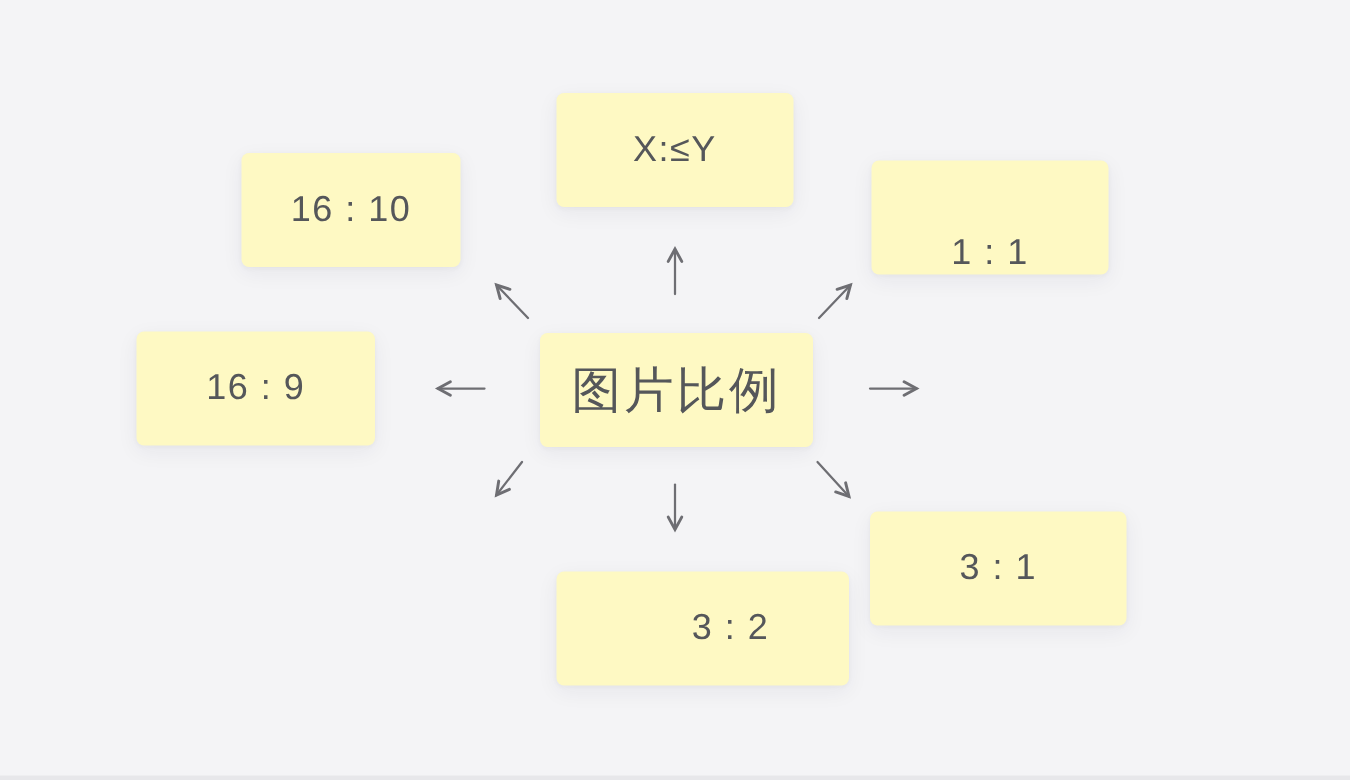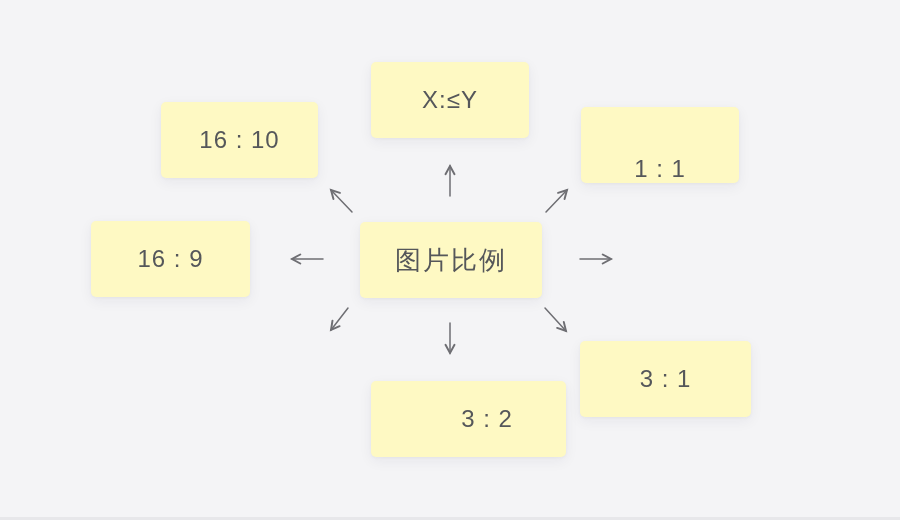--- a/index.html
+++ b/index.html
@@ -39,23 +39,23 @@
     box-shadow: 0 4px 14px rgba(40, 40, 60, 0.06), 0 1px 3px rgba(40, 40, 60, 0.04);
     display: flex;
     align-items: center;
     justify-content: center;
     color: #55575a;
     font-size: 24px;
     letter-spacing: 1px;
     white-space: nowrap;
   }
   
-  .node.center       { left: 360px; top: 222px; width: 182px; height: 76px; font-size: 26px; letter-spacing: 2px; }
+  .node.center       { left: 360px; top: 222px; width: 182px; height: 76px; font-size: 33px; letter-spacing: 2px; }
   .node.top          { left: 371px; top:  62px; width: 158px; height: 76px; }
-  .node.top-left     { left: 161px; top: 102px; width: 157px; height: 76px; }
+  .node.top-left     { left: 161px; top: 102px; width: 146px; height: 76px; }
   .node.top-right    { left: 581px; top: 107px; width: 158px; height: 76px; align-items: flex-end; }
   .node.left         { left:  91px; top: 221px; width: 159px; height: 76px; text-align: right; }
   .node.right        { left: 650px; top: 221px; width: 159px; height: 76px; }
   .node.bottom-left  { left: 161px; top: 342px; width: 158px; height: 76px; }
   .node.bottom       { left: 371px; top: 381px; width: 158px; height: 76px; padding-left: 37px; }
   .node.bottom-right { left: 580px; top: 341px; width: 171px; height: 76px; }
 </style>
 </head>
 <body>
 

